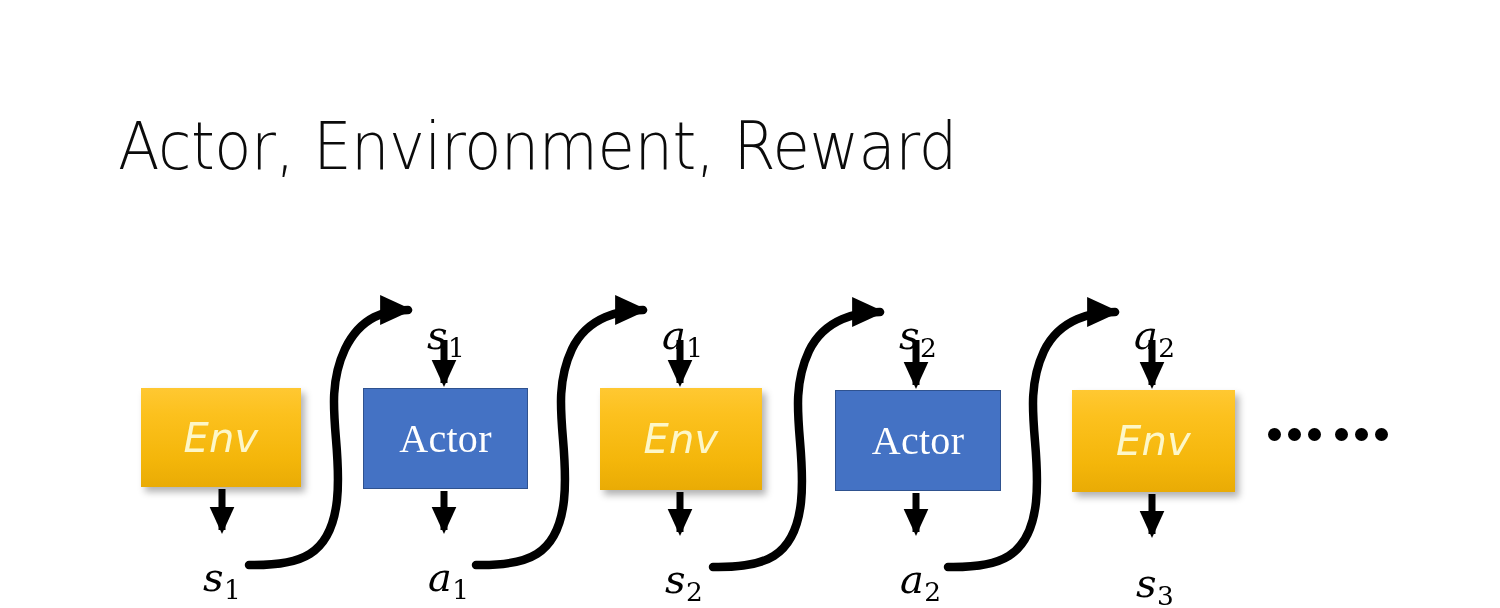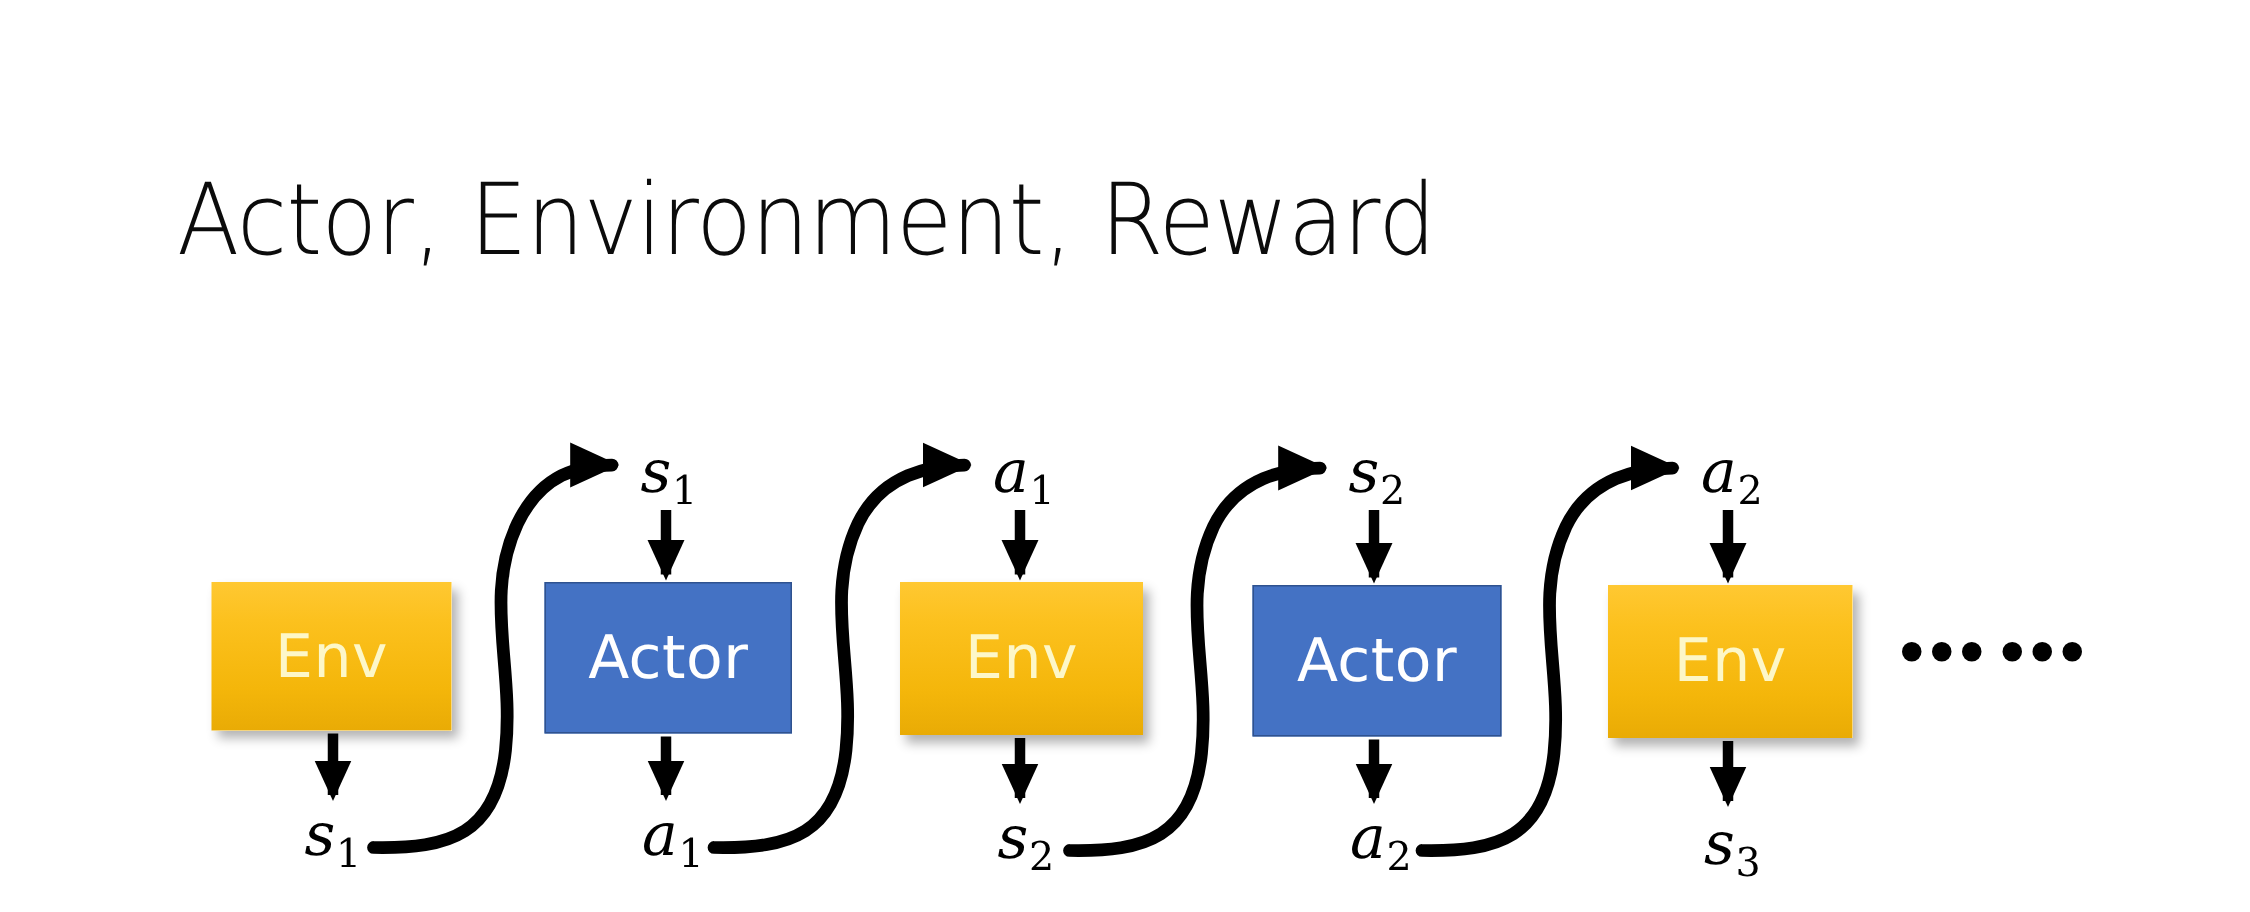--- a/index.html
+++ b/index.html
@@ -71,37 +71,40 @@
     font-size: 40px;
     line-height: 1;
     letter-spacing: 0.3px;
   }
 
   .node-box.env {
     background: linear-gradient(180deg, #ffc832 0%, #fcc11e 26%, #f4b60a 72%, #e9ab05 100%);
     color: #fdf7c8;
     box-shadow: 4px 5px 7px rgba(0,0,0,0.30);
     border: none;
+    font-style: italic;
   }
 
   .node-box.actor {
     background: #4472c4;
     color: #ffffff;
     border: 1.5px solid #2f528f;
     box-shadow: none;
+    font-family: Liberation Serif, serif;
   }
 
   
   .math-label {
     position: absolute;
     font-family: "DejaVu Serif", "Liberation Serif", serif;
     font-size: 40px;
     color: #000000;
     white-space: nowrap;
     line-height: 1;
+    margin-top: 20px;
   }
   .math-label .var {
     font-style: italic;
   }
   .math-label .sub {
     font-style: normal;
     font-size: 0.66em;
     vertical-align: -0.30em;
     margin-left: 0.5px;
   }

